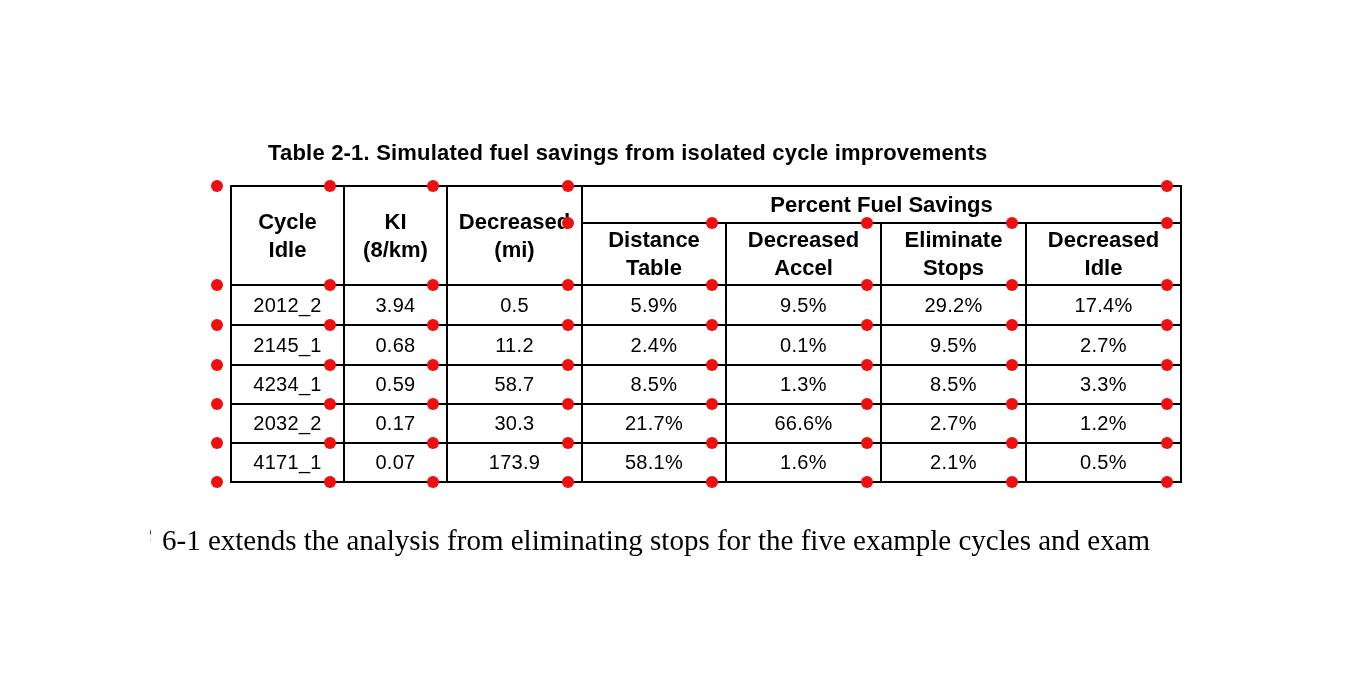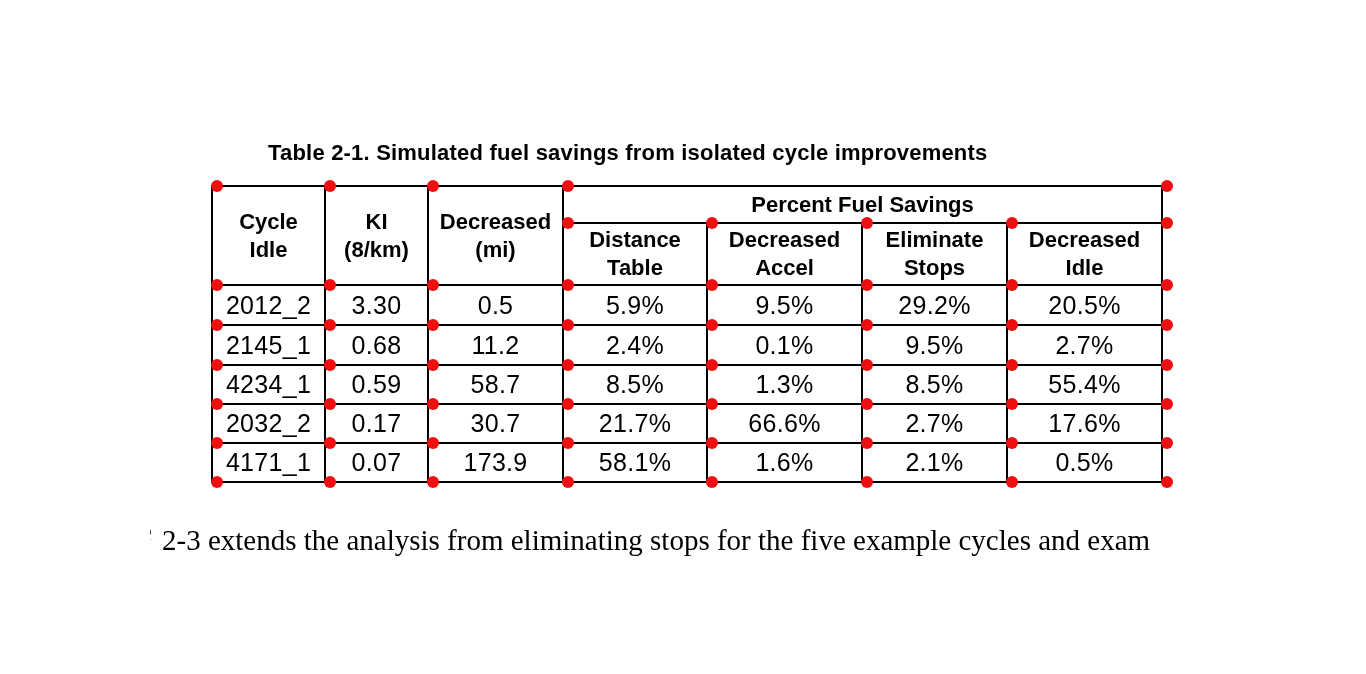--- a/index.html
+++ b/index.html
@@ -4,28 +4,28 @@
 <style>
   html,body{margin:0;padding:0;}
   body{
     width:1366px;height:674px;position:relative;background:#ffffff;
     font-family:"Liberation Sans",sans-serif;color:#000;overflow:hidden;
   }
   .doc-title{
     position:absolute;left:268px;top:140px;
     font-size:22px;font-weight:bold;letter-spacing:.2px;white-space:nowrap;
   }
-  .tbl-wrap{position:absolute;left:211px;top:185px;}
+  .tbl-wrap{position:absolute;left:230px;top:185px;}
   table.fuel{border-collapse:collapse;table-layout:fixed;}
   table.fuel th,table.fuel td{
     border:2px solid #000;text-align:center;vertical-align:middle;
     padding:0;overflow:hidden;
   }
   table.fuel th{font-size:22px;font-weight:bold;line-height:28px;}
-  table.fuel td.data{font-size:25px;font-weight:400;letter-spacing:.3px;}
+  table.fuel td.data{font-size:20px;font-weight:400;letter-spacing:.3px;}
   tr.row-group{height:37px;}
   tr.row-subhead{height:62px;}
   tr.row-data{height:40px;}
   tr.row-data-s{height:39px;}
   .dots-layer{position:absolute;left:0;top:0;width:1366px;height:674px;pointer-events:none;}
   .dot{
     position:absolute;border-radius:50%;
     transform:translate(-50%,-50%);pointer-events:auto;
   }
   .body-text{
@@ -84,53 +84,53 @@
           <div>Eliminate</div>
           <div>Stops</div>
         </th>
         <th>
           <div>Decreased</div>
           <div>Idle</div>
         </th>
       </tr>
       <tr class="row-data">
         <td class="data">2012_2</td>
-        <td class="data">3.30</td>
+        <td class="data">3.94</td>
         <td class="data">0.5</td>
         <td class="data">5.9%</td>
         <td class="data">9.5%</td>
         <td class="data">29.2%</td>
-        <td class="data">20.5%</td>
+        <td class="data">17.4%</td>
       </tr>
       <tr class="row-data">
         <td class="data">2145_1</td>
         <td class="data">0.68</td>
         <td class="data">11.2</td>
         <td class="data">2.4%</td>
         <td class="data">0.1%</td>
         <td class="data">9.5%</td>
         <td class="data">2.7%</td>
       </tr>
       <tr class="row-data-s">
         <td class="data">4234_1</td>
         <td class="data">0.59</td>
         <td class="data">58.7</td>
         <td class="data">8.5%</td>
         <td class="data">1.3%</td>
         <td class="data">8.5%</td>
-        <td class="data">55.4%</td>
+        <td class="data">3.3%</td>
       </tr>
       <tr class="row-data-s">
         <td class="data">2032_2</td>
         <td class="data">0.17</td>
-        <td class="data">30.7</td>
+        <td class="data">30.3</td>
         <td class="data">21.7%</td>
         <td class="data">66.6%</td>
         <td class="data">2.7%</td>
-        <td class="data">17.6%</td>
+        <td class="data">1.2%</td>
       </tr>
       <tr class="row-data-s">
         <td class="data">4171_1</td>
         <td class="data">0.07</td>
         <td class="data">173.9</td>
         <td class="data">58.1%</td>
         <td class="data">1.6%</td>
         <td class="data">2.1%</td>
         <td class="data">0.5%</td>
       </tr>
@@ -193,14 +193,14 @@
     <div class="dot" style="width: 12px; height: 12px; background: rgb(238, 16, 16); left: 330px; top: 482px;"></div>
     <div class="dot" style="width: 12px; height: 12px; background: rgb(238, 16, 16); left: 433px; top: 482px;"></div>
     <div class="dot" style="width: 12px; height: 12px; background: rgb(238, 16, 16); left: 568px; top: 482px;"></div>
     <div class="dot" style="width: 12px; height: 12px; background: rgb(238, 16, 16); left: 712px; top: 482px;"></div>
     <div class="dot" style="width: 12px; height: 12px; background: rgb(238, 16, 16); left: 867px; top: 482px;"></div>
     <div class="dot" style="width: 12px; height: 12px; background: rgb(238, 16, 16); left: 1012px; top: 482px;"></div>
     <div class="dot" style="width: 12px; height: 12px; background: rgb(238, 16, 16); left: 1167px; top: 482px;"></div>
   </div>
 
 <div class="body-text">
-  <span class="clipped-char"><span>e</span></span><span>2-3 extends the analysis from eliminating stops for the five example cycles and exam</span>
+  <span class="clipped-char"><span>e</span></span><span>6-1 extends the analysis from eliminating stops for the five example cycles and exam</span>
 </div>
 
 </body></html>

